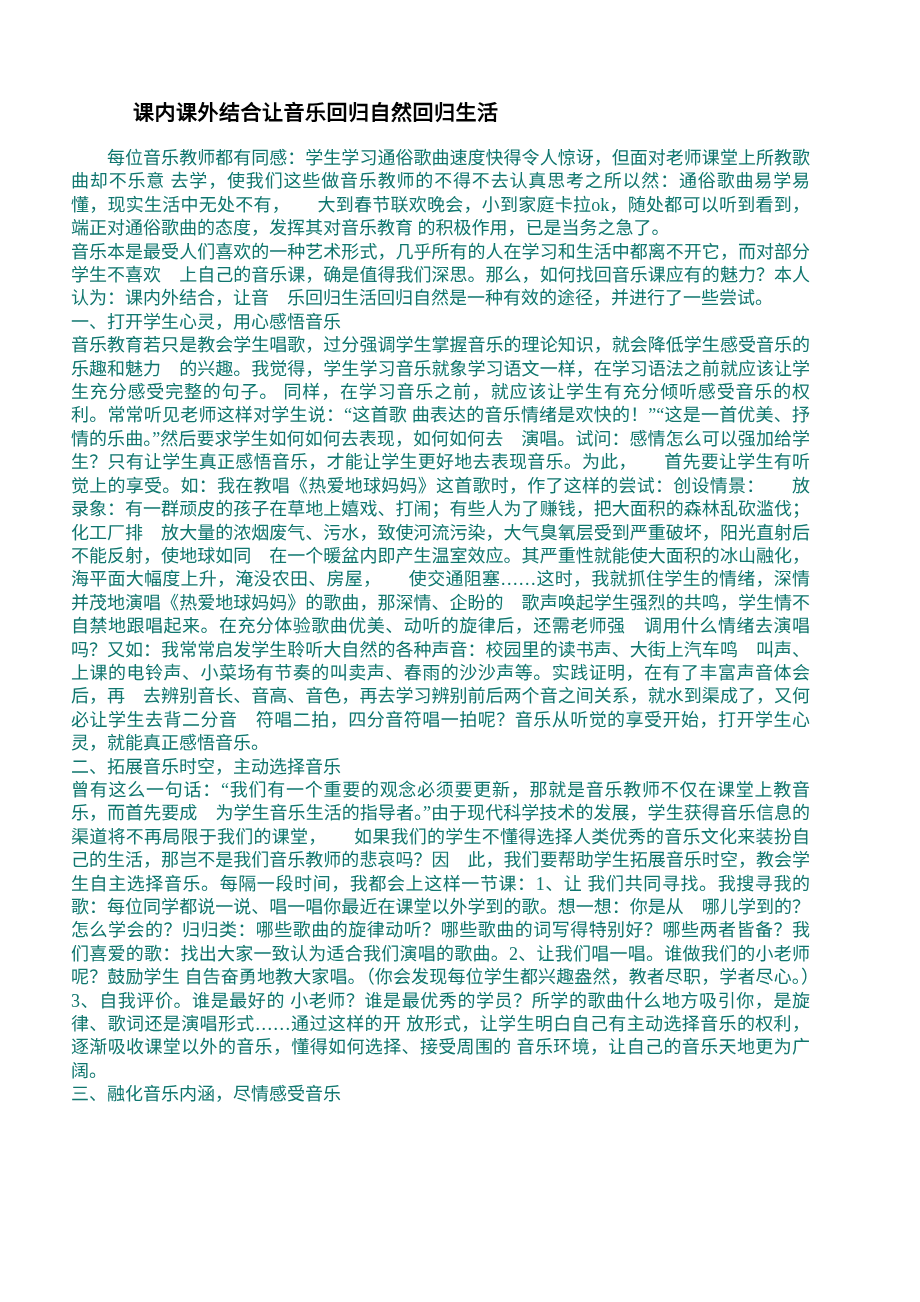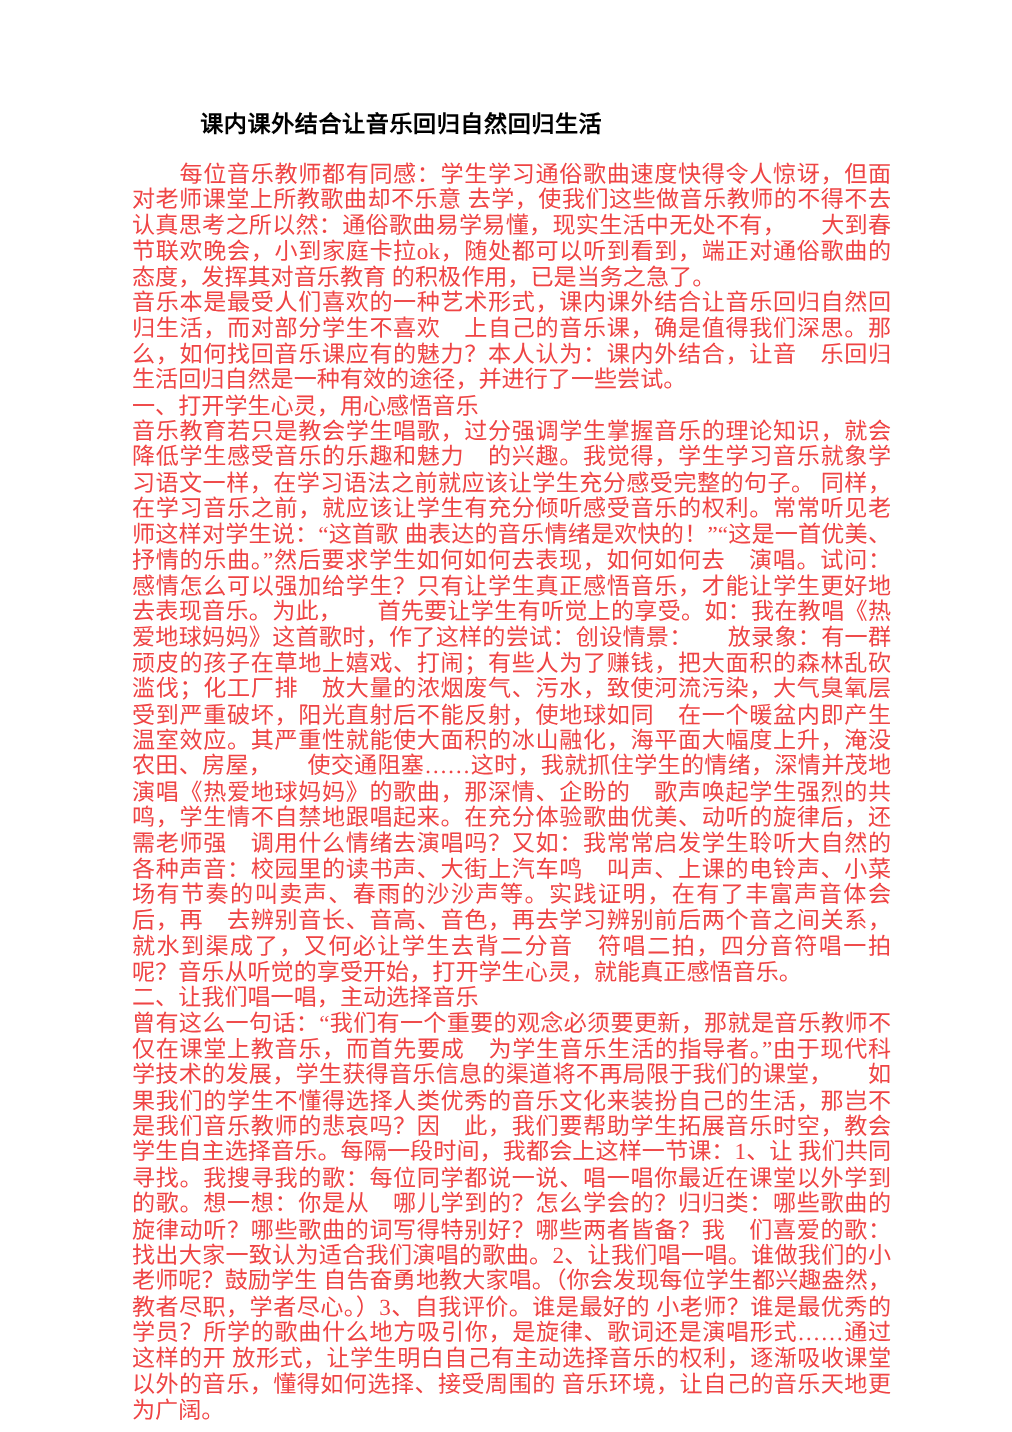--- a/index.html
+++ b/index.html
@@ -6,49 +6,50 @@
     margin: 0;
     padding: 0;
     background: #ffffff;
   }
   .page {
     position: relative;
     width: 920px;
     height: 1302px;
     background: #ffffff;
     box-sizing: border-box;
-    padding: 100px 110px 0 120px;
+    padding: 100px 110px 0 71px;
     overflow: hidden;
     font-family: "Liberation Serif", "DejaVu Serif", serif;
     color: #111111;
   }
   .doc-title {
     font-size: 21px;
     font-weight: bold;
     line-height: 27px;
     margin: 0 0 20px 62px;
     color: #000000;
     letter-spacing: 0.5px;
   }
   .doc-body p {
     margin: 0;
-    font-size: 21px;
+    font-size: 18px;
     line-height: 23.4px;
     text-align: justify;
     word-break: break-all;
-    color: #ef4444;
+    color: #0f766e;
   }
 </style>
 </head>
 <body>
 
 <div class="page">
   <h1 class="doc-title">课内课外结合让音乐回归自然回归生活</h1>
 
   <div class="doc-body">
     <p>　　每位音乐教师都有同感：学生学习通俗歌曲速度快得令人惊讶，但面对老师课堂上所教歌曲却不乐意 去学，使我们这些做音乐教师的不得不去认真思考之所以然：通俗歌曲易学易懂，现实生活中无处不有，　　大到春节联欢晚会，小到家庭卡拉ok，随处都可以听到看到，端正对通俗歌曲的态度，发挥其对音乐教育 的积极作用，已是当务之急了。</p>
-    <p>音乐本是最受人们喜欢的一种艺术形式，课内课外结合让音乐回归自然回归生活，而对部分学生不喜欢　上自己的音乐课，确是值得我们深思。那么，如何找回音乐课应有的魅力？本人认为：课内外结合，让音　乐回归生活回归自然是一种有效的途径，并进行了一些尝试。</p>
+    <p>音乐本是最受人们喜欢的一种艺术形式，几乎所有的人在学习和生活中都离不开它，而对部分学生不喜欢　上自己的音乐课，确是值得我们深思。那么，如何找回音乐课应有的魅力？本人认为：课内外结合，让音　乐回归生活回归自然是一种有效的途径，并进行了一些尝试。</p>
     <p>一、打开学生心灵，用心感悟音乐</p>
     <p>音乐教育若只是教会学生唱歌，过分强调学生掌握音乐的理论知识，就会降低学生感受音乐的乐趣和魅力　的兴趣。我觉得，学生学习音乐就象学习语文一样，在学习语法之前就应该让学生充分感受完整的句子。 同样，在学习音乐之前，就应该让学生有充分倾听感受音乐的权利。常常听见老师这样对学生说：“这首歌 曲表达的音乐情绪是欢快的！”“这是一首优美、抒情的乐曲。”然后要求学生如何如何去表现，如何如何去　演唱。试问：感情怎么可以强加给学生？只有让学生真正感悟音乐，才能让学生更好地去表现音乐。为此，　　首先要让学生有听觉上的享受。如：我在教唱《热爱地球妈妈》这首歌时，作了这样的尝试：创设情景：　　放录象：有一群顽皮的孩子在草地上嬉戏、打闹；有些人为了赚钱，把大面积的森林乱砍滥伐；化工厂排　放大量的浓烟废气、污水，致使河流污染，大气臭氧层受到严重破坏，阳光直射后不能反射，使地球如同　在一个暖盆内即产生温室效应。其严重性就能使大面积的冰山融化，海平面大幅度上升，淹没农田、房屋，　　使交通阻塞……这时，我就抓住学生的情绪，深情并茂地演唱《热爱地球妈妈》的歌曲，那深情、企盼的　歌声唤起学生强烈的共鸣，学生情不自禁地跟唱起来。在充分体验歌曲优美、动听的旋律后，还需老师强　调用什么情绪去演唱吗？又如：我常常启发学生聆听大自然的各种声音：校园里的读书声、大街上汽车鸣　叫声、上课的电铃声、小菜场有节奏的叫卖声、春雨的沙沙声等。实践证明，在有了丰富声音体会后，再　去辨别音长、音高、音色，再去学习辨别前后两个音之间关系，就水到渠成了，又何必让学生去背二分音　符唱二拍，四分音符唱一拍呢？音乐从听觉的享受开始，打开学生心灵，就能真正感悟音乐。</p>
-    <p>二、让我们唱一唱，主动选择音乐</p>
+    <p>二、拓展音乐时空，主动选择音乐</p>
     <p>曾有这么一句话：“我们有一个重要的观念必须要更新，那就是音乐教师不仅在课堂上教音乐，而首先要成　为学生音乐生活的指导者。”由于现代科学技术的发展，学生获得音乐信息的渠道将不再局限于我们的课堂，　　如果我们的学生不懂得选择人类优秀的音乐文化来装扮自己的生活，那岂不是我们音乐教师的悲哀吗？因　此，我们要帮助学生拓展音乐时空，教会学生自主选择音乐。每隔一段时间，我都会上这样一节课：1、让 我们共同寻找。我搜寻我的歌：每位同学都说一说、唱一唱你最近在课堂以外学到的歌。想一想：你是从　哪儿学到的？怎么学会的？归归类：哪些歌曲的旋律动听？哪些歌曲的词写得特别好？哪些两者皆备？我　们喜爱的歌：找出大家一致认为适合我们演唱的歌曲。2、让我们唱一唱。谁做我们的小老师呢？鼓励学生 自告奋勇地教大家唱。（你会发现每位学生都兴趣盎然，教者尽职，学者尽心。）3、自我评价。谁是最好的 小老师？谁是最优秀的学员？所学的歌曲什么地方吸引你，是旋律、歌词还是演唱形式……通过这样的开 放形式，让学生明白自己有主动选择音乐的权利，逐渐吸收课堂以外的音乐，懂得如何选择、接受周围的 音乐环境，让自己的音乐天地更为广阔。</p>
+    <p>三、融化音乐内涵，尽情感受音乐</p>
   </div>
 </div>
 
 </body></html>

